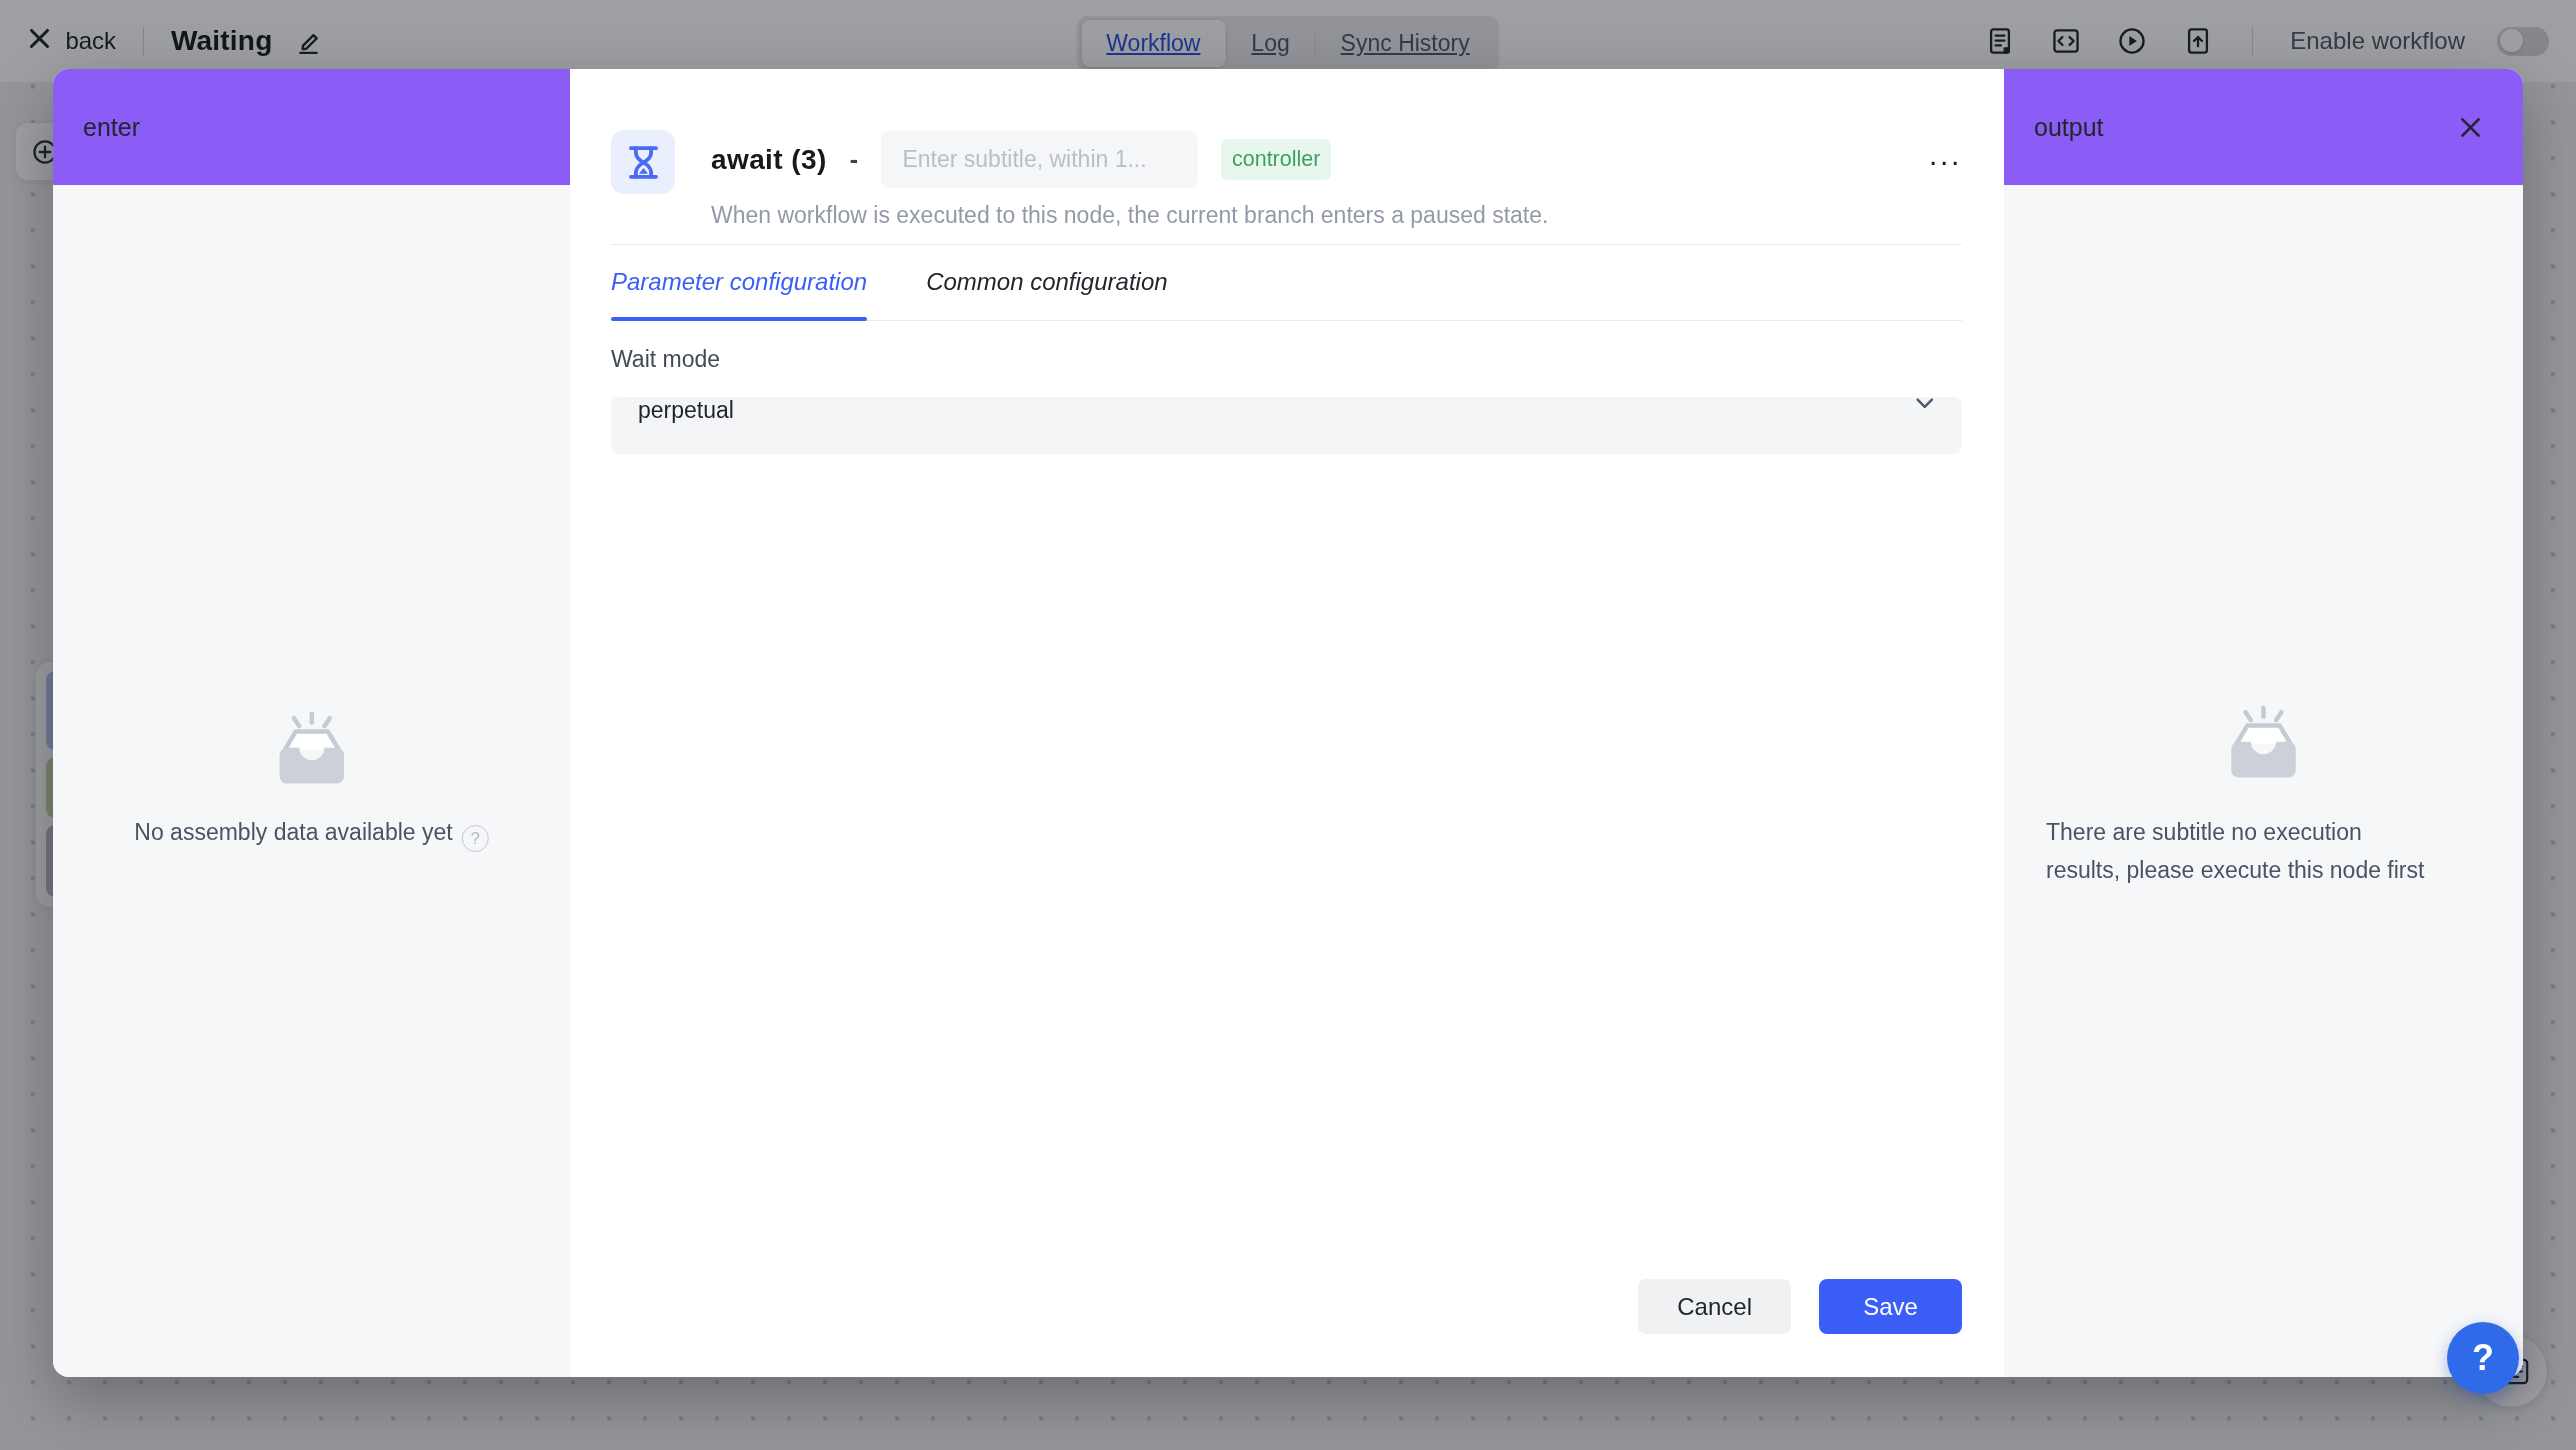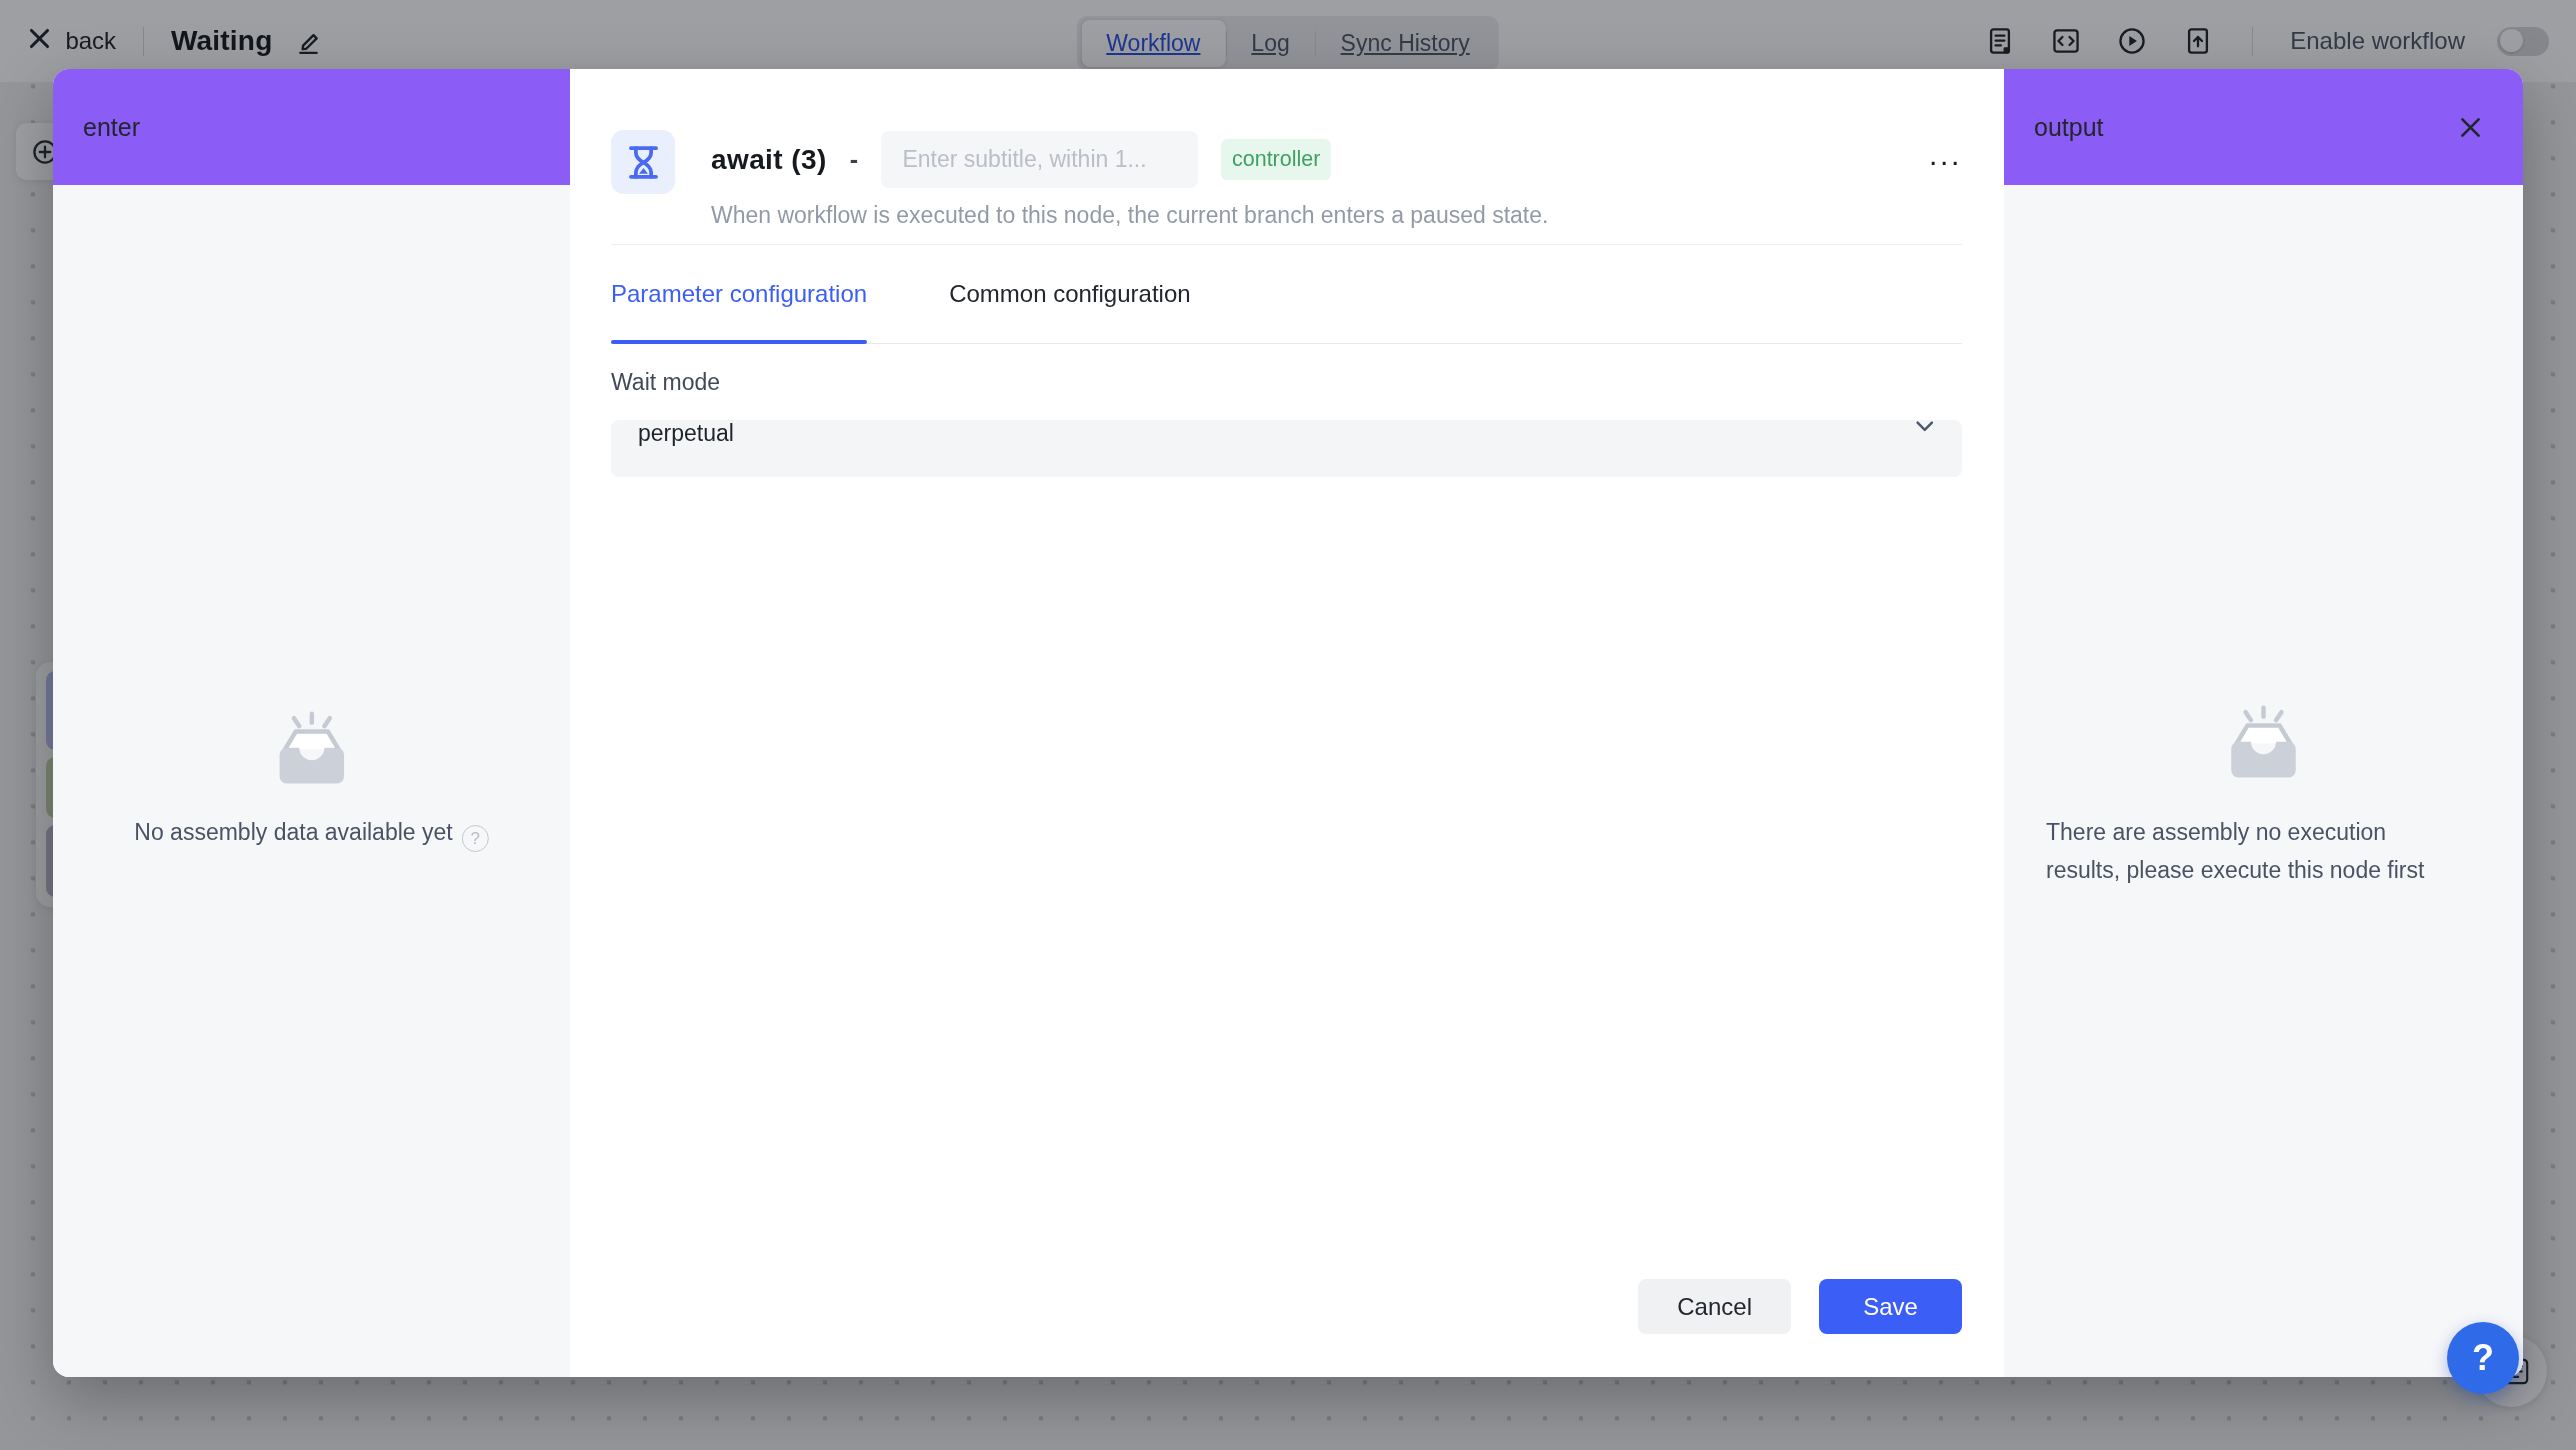--- a/index.html
+++ b/index.html
@@ -82,21 +82,21 @@
   .title-dash { font-size:25px; color:#3c414b; font-weight:600; }
   .subtitle-input { width:317px; height:57px; background:#f5f6f8; border:none; outline:none; border-radius:8px;
                     padding:0 21.5px; font-size:23px; font-family:inherit; color:#22262d; }
   .subtitle-input::placeholder { color:#b9bec7; }
   .node-badge { background:#e8f7ed; color:#3ea162; font-size:21.5px; padding:8px 11px; border-radius:6.3px; }
   .more-btn { position:absolute; right:42px; top:81px; font-size:30px; letter-spacing:2.7px; color:#181b20;
               line-height:9px; cursor:pointer; }
   .node-desc { margin-top:12.5px; font-size:23px; color:#939aa7; white-space:nowrap; overflow:hidden; }
   .header-divider { height:0.9px; background:#ebedf0; margin-top:15px; }
 
-  .cfg-tabs { display:flex; gap:82px; height:100px; border-bottom:0.9px solid #e8eaed; }
+  .cfg-tabs { display:flex; gap:59px; height:77px; border-bottom:0.9px solid #e8eaed;font-style:italic; }
   .cfg-tab { display:flex; align-items:center; font-size:24px; color:#22262d; position:relative; cursor:pointer; }
   .cfg-tab.active { color:#3b5ef6; }
   .cfg-tab.active::after { content:""; position:absolute; left:0; right:0; bottom:-0.9px; height:4.5px;
                            background:#3b5ef6; border-radius:2.7px; }
 
   .form-label { margin-top:25px; font-size:23px; color:#434a57; }
   .select { margin-top:24px; height:57px; background:#f4f5f7; border-radius:8px; display:flex; 
             padding:0 27px; font-size:23px; color:#1f232a; cursor:pointer; }
   .select .chev { margin-left:auto; display:flex; }
 
@@ -275,21 +275,21 @@
       </div>
       <div class="panel-body">
         <div class="empty empty-right">
           <svg class="tray" width="86" height="79" viewBox="0 0 96 88" fill="none">
             <path d="M48 4 V14" stroke="#c5cad3" stroke-width="5" stroke-linecap="round"></path>
             <path d="M28 9 L34 18" stroke="#c5cad3" stroke-width="5" stroke-linecap="round"></path>
             <path d="M68 9 L62 18" stroke="#c5cad3" stroke-width="5" stroke-linecap="round"></path>
             <path d="M18 44 L30 24 H66 L78 44" stroke="#c5cad3" stroke-width="5" stroke-linejoin="round" stroke-linecap="round" fill="#ffffff"></path>
             <path d="M12 50 a8 8 0 0 1 8 -8 h14 a14 14 0 0 0 28 0 h14 a8 8 0 0 1 8 8 v24 a8 8 0 0 1 -8 8 H20 a8 8 0 0 1 -8 -8 Z" fill="#ccd1d9"></path>
           </svg>
-          <div class="empty-text">There are assembly no execution</div>
+          <div class="empty-text">There are subtitle no execution</div>
           <div class="empty-text">results, please execute this node first</div>
         </div>
       </div>
     </div>
   </div>
 
   <div class="help-fab">?</div>
 </div>
 
 

